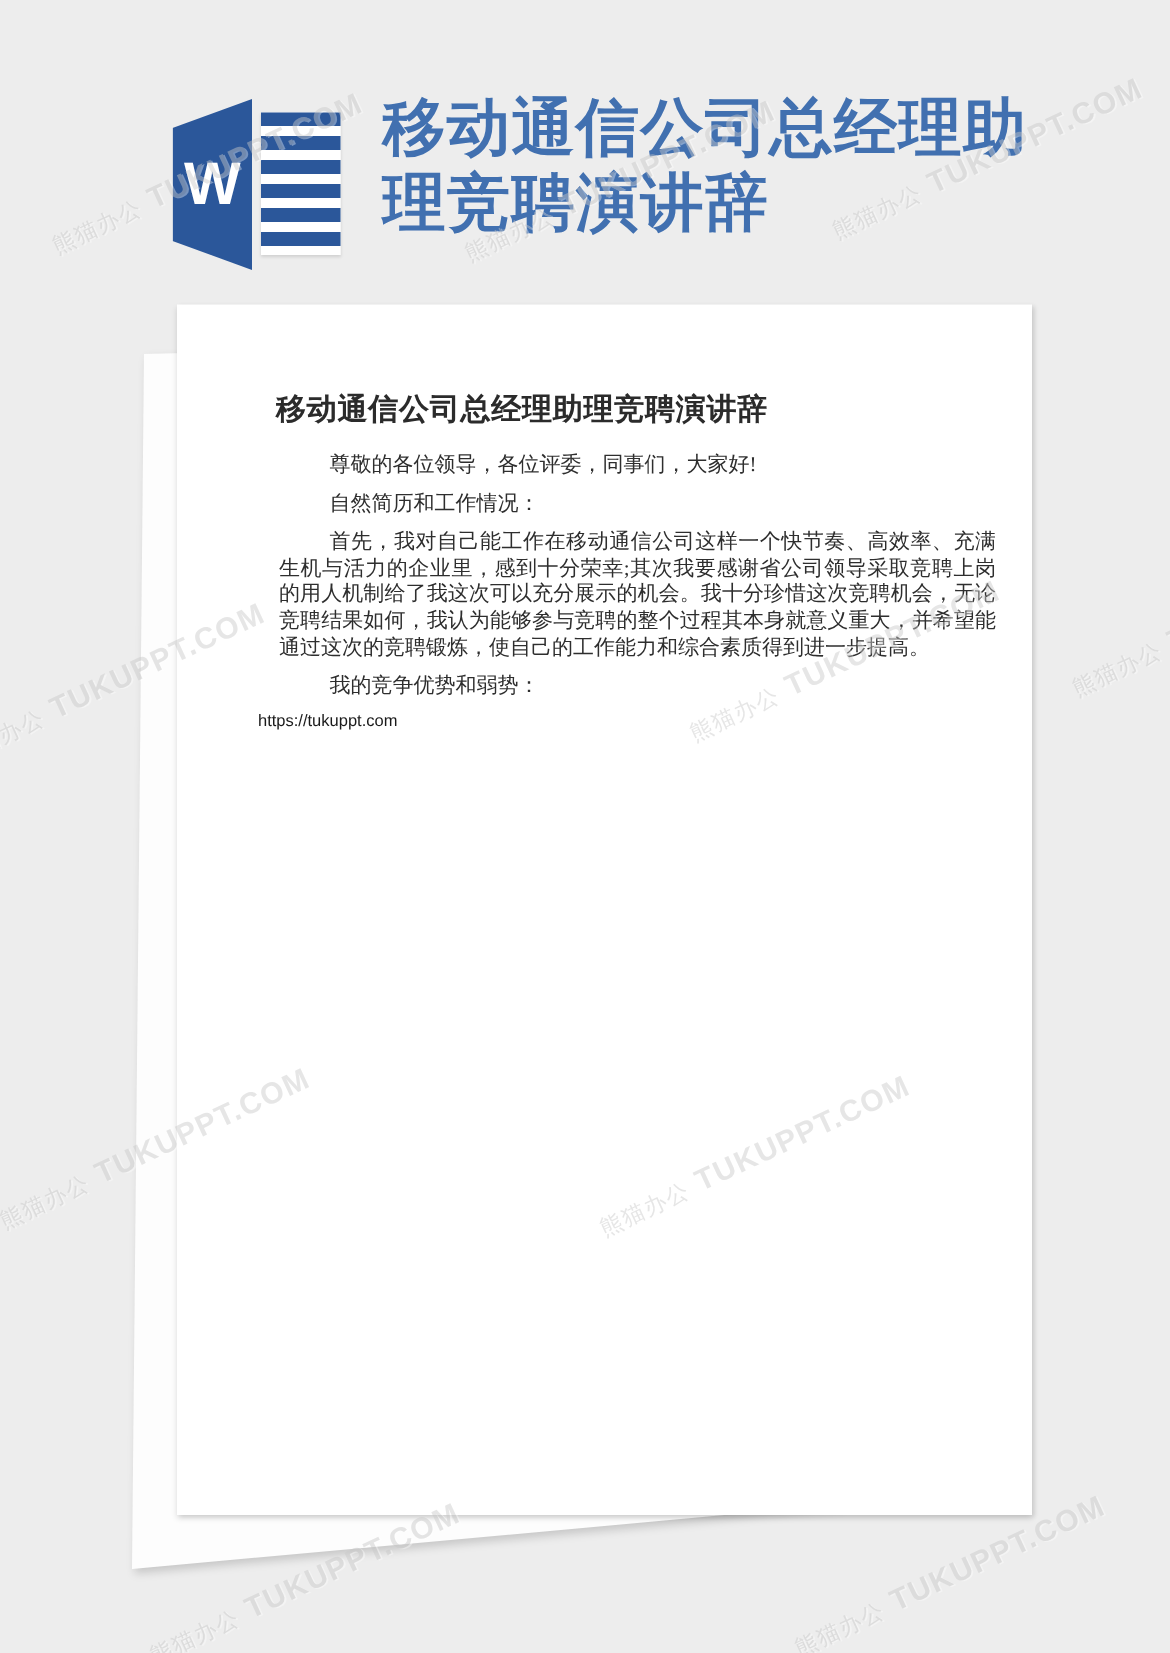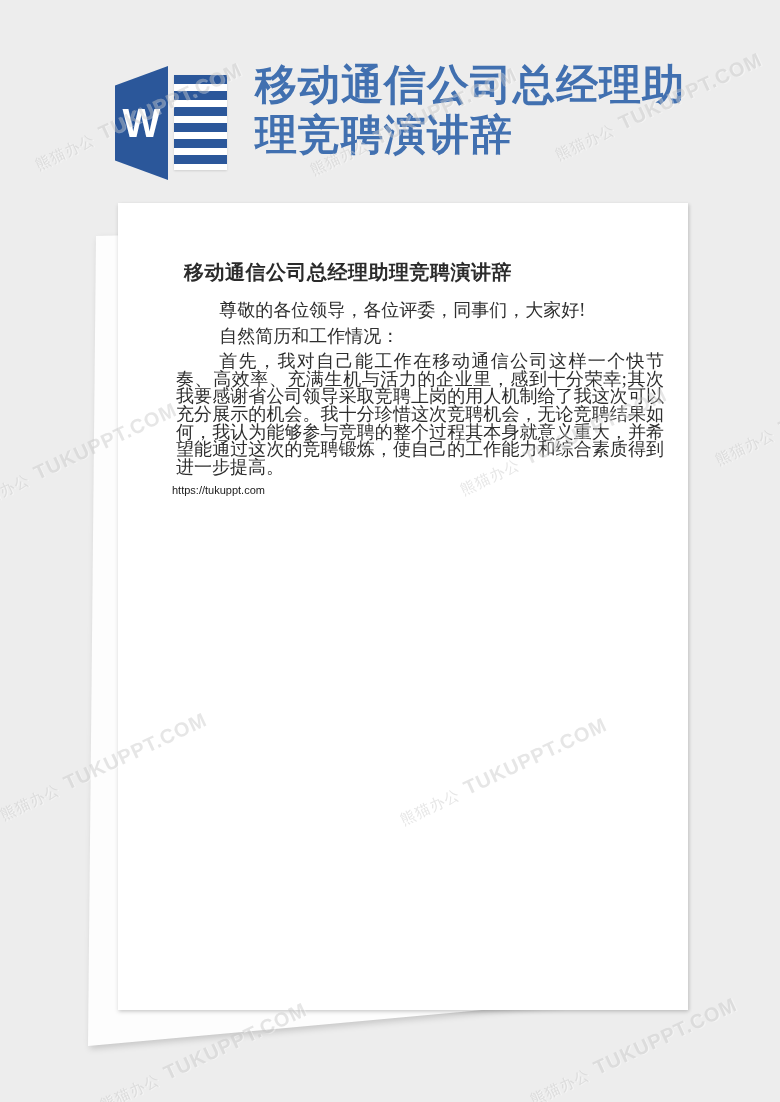--- a/index.html
+++ b/index.html
@@ -55,23 +55,23 @@
   }
 
   
   .doc-title{
     font-family:"Liberation Serif",serif;
     font-size:20px;font-weight:600;color:#2b2b2b;
     margin:0 0 16px 12px;letter-spacing:0.5px;
   }
   .para{
     font-family:"Liberation Serif",serif;
-    font-size:18px;line-height:17.6px;color:#2e2e2e;
+    font-size:14px;line-height:17.6px;color:#2e2e2e;
     text-align:justify;text-indent:2.4em;
-    margin:0 0 8px 4px;
+    margin:0 0 8px 14px;
   }
   .doc-footer{
     margin-top:0;
     font-size:11px;color:#1a1a1a;
     font-family:"Liberation Sans",sans-serif;
     cursor:pointer;
   }
 
   
   .watermark-layer{position:absolute;left:0;top:0;width:780px;height:1102px;z-index:30;pointer-events:none;}
@@ -111,20 +111,21 @@
 <div class="back-page">
   <div class="sheet"></div>
 </div>
 
 <div class="front-page">
   <h1 class="doc-title">移动通信公司总经理助理竞聘演讲辞</h1>
   <div>
     <p class="para greeting">尊敬的各位领导，各位评委，同事们，大家好!</p>
     <p class="para heading">自然简历和工作情况：</p>
     <p class="para">首先，我对自己能工作在移动通信公司这样一个快节奏、高效率、充满生机与活力的企业里，感到十分荣幸;其次我要感谢省公司领导采取竞聘上岗的用人机制给了我这次可以充分展示的机会。我十分珍惜这次竞聘机会，无论竞聘结果如何，我认为能够参与竞聘的整个过程其本身就意义重大，并希望能通过这次的竞聘锻炼，使自己的工作能力和综合素质得到进一步提高。</p>
+    <p class="para heading">我的竞争优势和弱势：</p>
   </div>
   <div class="doc-footer">https://tukuppt.com</div>
 </div>
 
 <div class="watermark-layer">
   <div class="wm"><span class="cn">熊猫办公</span><span class="en">TUKUPPT.COM</span></div>
   <div class="wm"><span class="cn">熊猫办公</span><span class="en">TUKUPPT.COM</span></div>
   <div class="wm"><span class="cn">熊猫办公</span><span class="en">TUKUPPT.COM</span></div>
   <div class="wm"><span class="cn">熊猫办公</span><span class="en">TUKUPPT.COM</span></div>
   <div class="wm"><span class="cn">熊猫办公</span><span class="en">TUKUPPT.COM</span></div>

